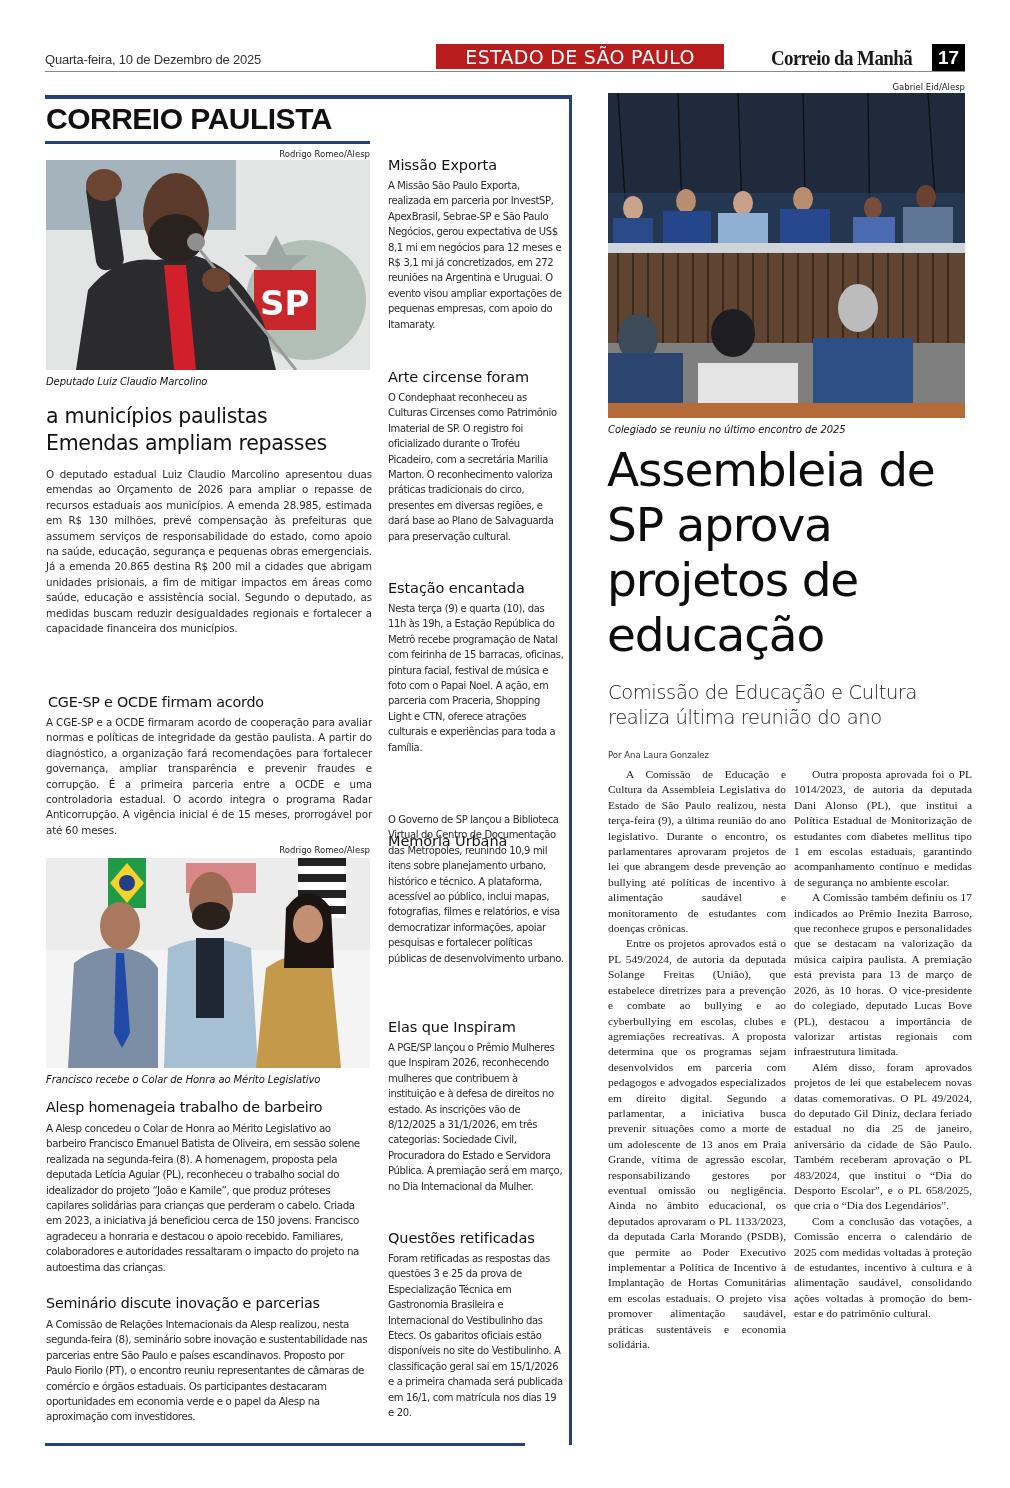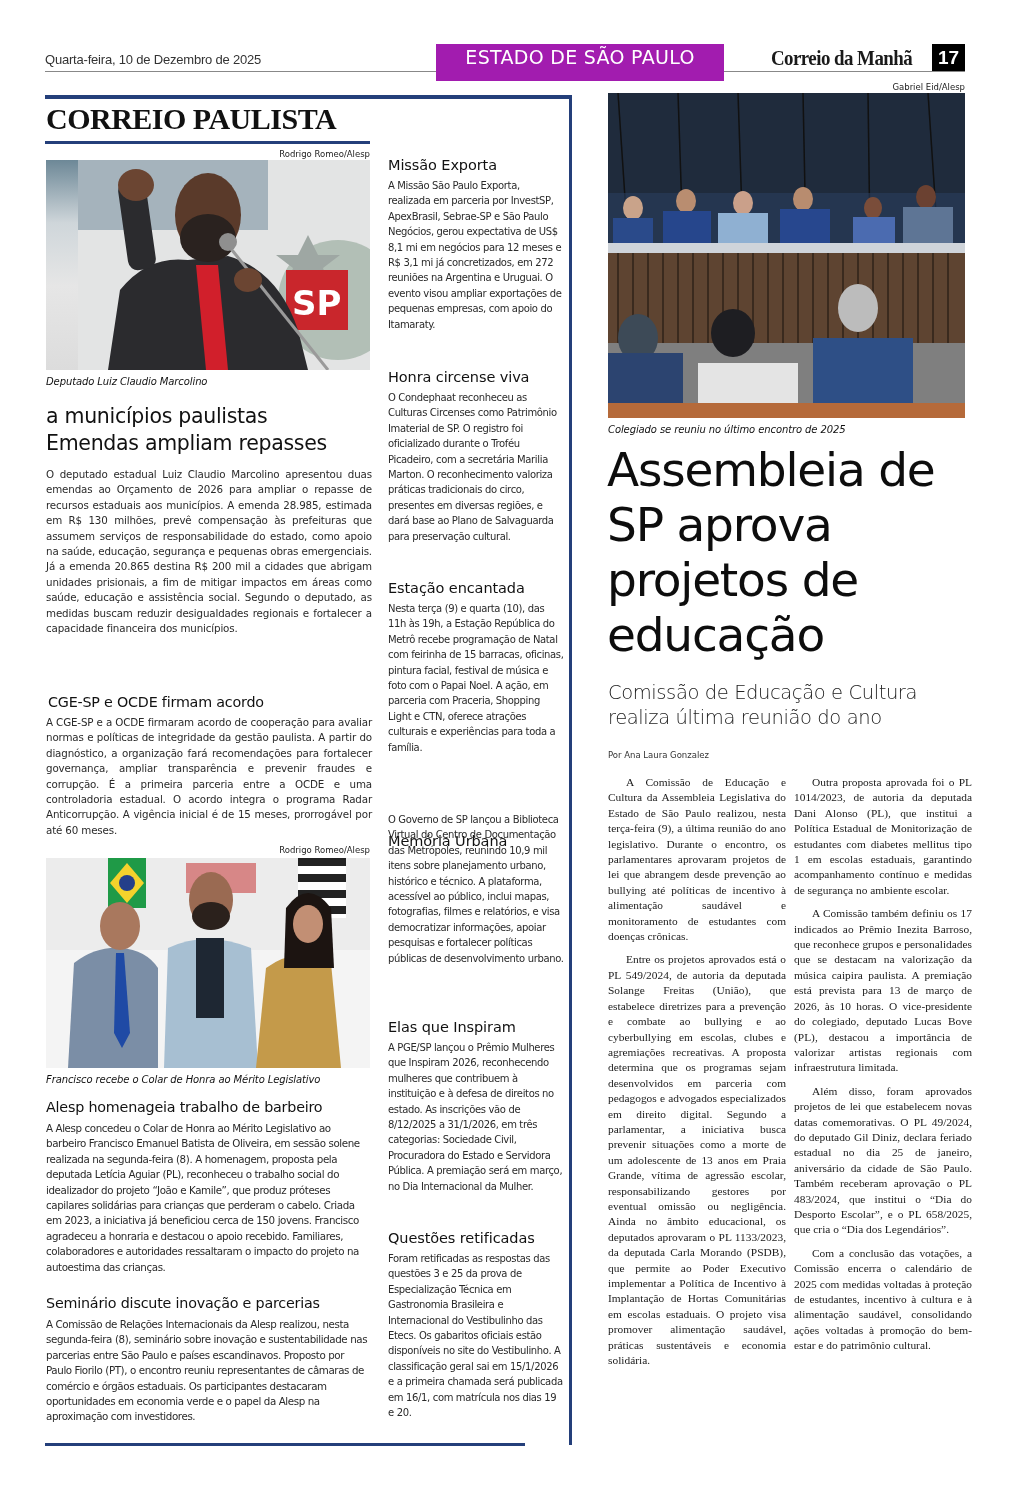--- a/index.html
+++ b/index.html
@@ -2,49 +2,49 @@
 <html><head>
 <meta charset="utf-8">
 <style>
   * { box-sizing: border-box; margin: 0; padding: 0; }
   html, body { width: 1010px; height: 1488px; background: #ffffff; overflow: hidden; }
   body { position: relative; font-family: "DejaVu Sans", sans-serif; color: #1a1a1a; }
 
   
   .masthead { position: absolute; left: 45px; top: 44px; width: 920px; height: 28px; border-bottom: 1px solid #888; }
   .mh-date { position: absolute; left: 0; top: 8px; font-family: "Liberation Sans", sans-serif; font-size: 13px; color: #333; letter-spacing: -0.2px; }
-  .mh-section { position: absolute; left: 391px; top: 0; width: 288px; height: 37px; background: #a21caf; color: #fff; font-family: "DejaVu Sans", sans-serif; font-size: 19px; font-weight: 500; text-align: center; line-height: 27px; letter-spacing: 0.3px; }
+  .mh-section { position: absolute; left: 391px; top: 0; width: 288px; height: 25px; background: #b91c1c; color: #fff; font-family: "DejaVu Sans", sans-serif; font-size: 19px; font-weight: 500; text-align: center; line-height: 27px; letter-spacing: 0.3px; }
   .mh-paper { position: absolute; left: 726px; top: 2px; font-family: "Liberation Serif", serif; font-weight: bold; font-size: 21px; letter-spacing: -0.6px; transform: scaleX(0.9); transform-origin: left; }
   .mh-page { position: absolute; right: 0; top: 0; width: 33px; height: 27px; background: #000; color: #fff; font-family: "Liberation Sans", sans-serif; font-weight: bold; font-size: 19px; text-align: center; line-height: 27px; }
 
   
   .frame { position: absolute; left: 45px; top: 95px; width: 527px; height: 1350px; border-top: 4px solid #243f7a; border-right: 3px solid #243f7a; }
   .frame-bottom { position: absolute; left: 45px; top: 1443px; width: 480px; height: 3px; background: #243f7a; }
-  .section-title { position: absolute; left: 46px; top: 102px; font-family: Liberation Serif, serif; font-weight: bold; font-size: 30px; letter-spacing: -0.5px; color: #111; text-align: right; }
+  .section-title { position: absolute; left: 46px; top: 102px; font-family: Liberation Sans, sans-serif; font-weight: bold; font-size: 30px; letter-spacing: -0.5px; color: #111; text-align: right; }
   .section-rule { position: absolute; left: 45px; top: 141px; width: 325px; height: 3px; background: #243f7a; }
 
   .credit { position: absolute; font-family: "DejaVu Sans", sans-serif; font-size: 8.5px; color: #222; text-align: right; }
   .caption { position: absolute; font-family: "DejaVu Sans", sans-serif; font-style: italic; font-size: 10px; color: #111; letter-spacing: -0.1px; }
 
   .photo { position: absolute; overflow: hidden; }
 
   .headline-l { position: absolute; left: 46px; top: 403px; width: 330px; font-family: "DejaVu Sans", sans-serif; font-size: 20.5px; line-height: 27px; color: #111; letter-spacing: -0.3px; }
   .body-sans { position: absolute; font-family: "DejaVu Sans", sans-serif; font-size: 10.3px; line-height: 15.4px; color: #2a2a2a; letter-spacing: -0.15px; }
   .subhead { position: absolute; font-family: "DejaVu Sans", sans-serif; font-size: 14.3px; color: #111; letter-spacing: -0.2px; }
 
   
   .narrow-h { position: absolute; left: 388px; font-family: "DejaVu Sans", sans-serif; font-size: 14.5px; color: #111; letter-spacing: -0.1px; }
   .narrow-b { position: absolute; left: 388px; width: 176px; font-family: "DejaVu Sans", sans-serif; font-size: 10px; line-height: 15.4px; color: #2a2a2a; letter-spacing: -0.35px; }
 
   
   .big-headline { position: absolute; left: 607px; top: 442px; width: 380px; font-family: "DejaVu Sans", sans-serif; font-weight: 500; font-size: 47px; line-height: 55px; color: #0d0d0d; letter-spacing: -1.2px; }
   .deck { position: absolute; left: 608px; top: 680px; width: 370px; font-family: "DejaVu Sans", sans-serif; font-weight: 300; font-size: 19.5px; line-height: 25px; color: #222; letter-spacing: -0.4px; }
   .byline { position: absolute; left: 608px; top: 750px; font-family: "DejaVu Sans", sans-serif; font-size: 8.5px; color: #333; }
   .serif-col { position: absolute; width: 178px; font-family: "Liberation Serif", serif; font-size: 11.4px; line-height: 15.4px; color: #1a1a1a; text-align: justify; hyphens: auto; }
-  .serif-col p { text-indent: 18px; margin-top: 8px; }
+  .serif-col p { text-indent: 18px; }
 
   
   .ph1 { background: linear-gradient(180deg,#6d8897 0%, #cfd6da 30%, #e6e6e6 60%, #dcdcdc 100%); }
   .ph3 { background: #f1f1f1; }
   .ph2 { background: linear-gradient(180deg,#1d2a3b 0%, #243145 45%, #54402e 56%, #6a4b33 72%, #8c8c8c 80%, #6b6b6b 100%); }
 </style>
 </head>
 <body>
 
 <div class="masthead">
@@ -53,21 +53,21 @@
   <span class="mh-paper">Correio da Manhã</span>
   <div class="mh-page">17</div>
 </div>
 
 <div class="frame"></div>
 <div class="frame-bottom"></div>
 <div class="section-title">CORREIO PAULISTA</div>
 <div class="section-rule"></div>
 
 <div class="credit" style="left:200px; top:149px; width:170px;">Rodrigo Romeo/Alesp</div>
-<div class="photo ph1" style="left:46px; top:160px; width:324px; height:210px;padding-left:32px;">
+<div class="photo ph1" style="left:46px; top:160px; width:324px; height:210px;">
   <svg width="324" height="210" viewBox="0 0 324 210">
     <rect x="0" y="0" width="324" height="210" fill="#e3e4e4"></rect>
     <rect x="0" y="0" width="190" height="70" fill="#7b93a1" opacity="0.6"></rect>
     <circle cx="260" cy="140" r="60" fill="#8aa08f" opacity="0.55"></circle>
     <polygon points="230,75 240,95 262,95 245,108 252,128 230,116 208,128 215,108 198,95 220,95" fill="#9ea7a3"></polygon>
     <rect x="208" y="110" width="62" height="60" fill="#c9262c"></rect>
     <text x="214" y="155" font-family="DejaVu Sans, sans-serif" font-size="34" font-weight="bold" fill="#fff">SP</text>
     <path d="M30 210 L42 130 Q70 95 110 100 L150 96 Q200 110 220 170 L230 210 Z" fill="#2b2b2e"></path>
     <polygon points="118,105 140,105 150,210 128,210" fill="#d11f2b"></polygon>
     <ellipse cx="130" cy="55" rx="33" ry="42" fill="#5a3a2a"></ellipse>
@@ -121,21 +121,21 @@
 
 <div class="subhead" style="left:46px; top:1099px;">Alesp homenageia trabalho de barbeiro</div>
 <div class="body-sans" style="left:46px; top:1121px; width:326px; letter-spacing:-0.4px;">A Alesp concedeu o Colar de Honra ao Mérito Legislativo ao barbeiro Francisco Emanuel Batista de Oliveira, em sessão solene realizada na segunda-feira (8). A homenagem, proposta pela deputada Letícia Aguiar (PL), reconheceu o trabalho social do idealizador do projeto “João e Kamile”, que produz próteses capilares solidárias para crianças que perderam o cabelo. Criada em 2023, a iniciativa já beneficiou cerca de 150 jovens. Francisco agradeceu a honraria e destacou o apoio recebido. Familiares, colaboradores e autoridades ressaltaram o impacto do projeto na autoestima das crianças.</div>
 
 <div class="subhead" style="left:46px; top:1295px;">Seminário discute inovação e parcerias</div>
 <div class="body-sans" style="left:46px; top:1317px; width:326px; letter-spacing:-0.4px;">A Comissão de Relações Internacionais da Alesp realizou, nesta segunda-feira (8), seminário sobre inovação e sustentabilidade nas parcerias entre São Paulo e países escandinavos. Proposto por Paulo Fiorilo (PT), o encontro reuniu representantes de câmaras de comércio e órgãos estaduais. Os participantes destacaram oportunidades em economia verde e o papel da Alesp na aproximação com investidores.</div>
 
 <div class="narrow-h" style="top:157px;">Missão Exporta</div>
 <div class="narrow-b" style="top:178px;">A Missão São Paulo Exporta, realizada em parceria por InvestSP, ApexBrasil, Sebrae-SP e São Paulo Negócios, gerou expectativa de US$ 8,1 mi em negócios para 12 meses e R$ 3,1 mi já concretizados, em 272 reuniões na Argentina e Uruguai. O evento visou ampliar exportações de pequenas empresas, com apoio do Itamaraty.</div>
 
-<div class="narrow-h" style="top:369px;">Honra circense viva</div>
+<div class="narrow-h" style="top:369px;">Arte circense foram</div>
 <div class="narrow-b" style="top:390px;">O Condephaat reconheceu as Culturas Circenses como Patrimônio Imaterial de SP. O registro foi oficializado durante o Troféu Picadeiro, com a secretária Marilia Marton. O reconhecimento valoriza práticas tradicionais do circo, presentes em diversas regiões, e dará base ao Plano de Salvaguarda para preservação cultural.</div>
 
 <div class="narrow-h" style="top:580px;">Estação encantada</div>
 <div class="narrow-b" style="top:601px;">Nesta terça (9) e quarta (10), das 11h às 19h, a Estação República do Metrô recebe programação de Natal com feirinha de 15 barracas, oficinas, pintura facial, festival de música e foto com o Papai Noel. A ação, em parceria com Praceria, Shopping Light e CTN, oferece atrações culturais e experiências para toda a família.</div>
 
 <div class="narrow-h" style="top:791px;margin-top:42px;">Memória Urbana</div>
 <div class="narrow-b" style="top:812px;">O Governo de SP lançou a Biblioteca Virtual do Centro de Documentação das Metrópoles, reunindo 10,9 mil itens sobre planejamento urbano, histórico e técnico. A plataforma, acessível ao público, inclui mapas, fotografias, filmes e relatórios, e visa democratizar informações, apoiar pesquisas e fortalecer políticas públicas de desenvolvimento urbano.</div>
 
 <div class="narrow-h" style="top:1019px;">Elas que Inspiram</div>
 <div class="narrow-b" style="top:1040px;">A PGE/SP lançou o Prêmio Mulheres que Inspiram 2026, reconhecendo mulheres que contribuem à instituição e à defesa de direitos no estado. As inscrições vão de 8/12/2025 a 31/1/2026, em três categorias: Sociedade Civil, Procuradora do Estado e Servidora Pública. A premiação será em março, no Dia Internacional da Mulher.</div>

